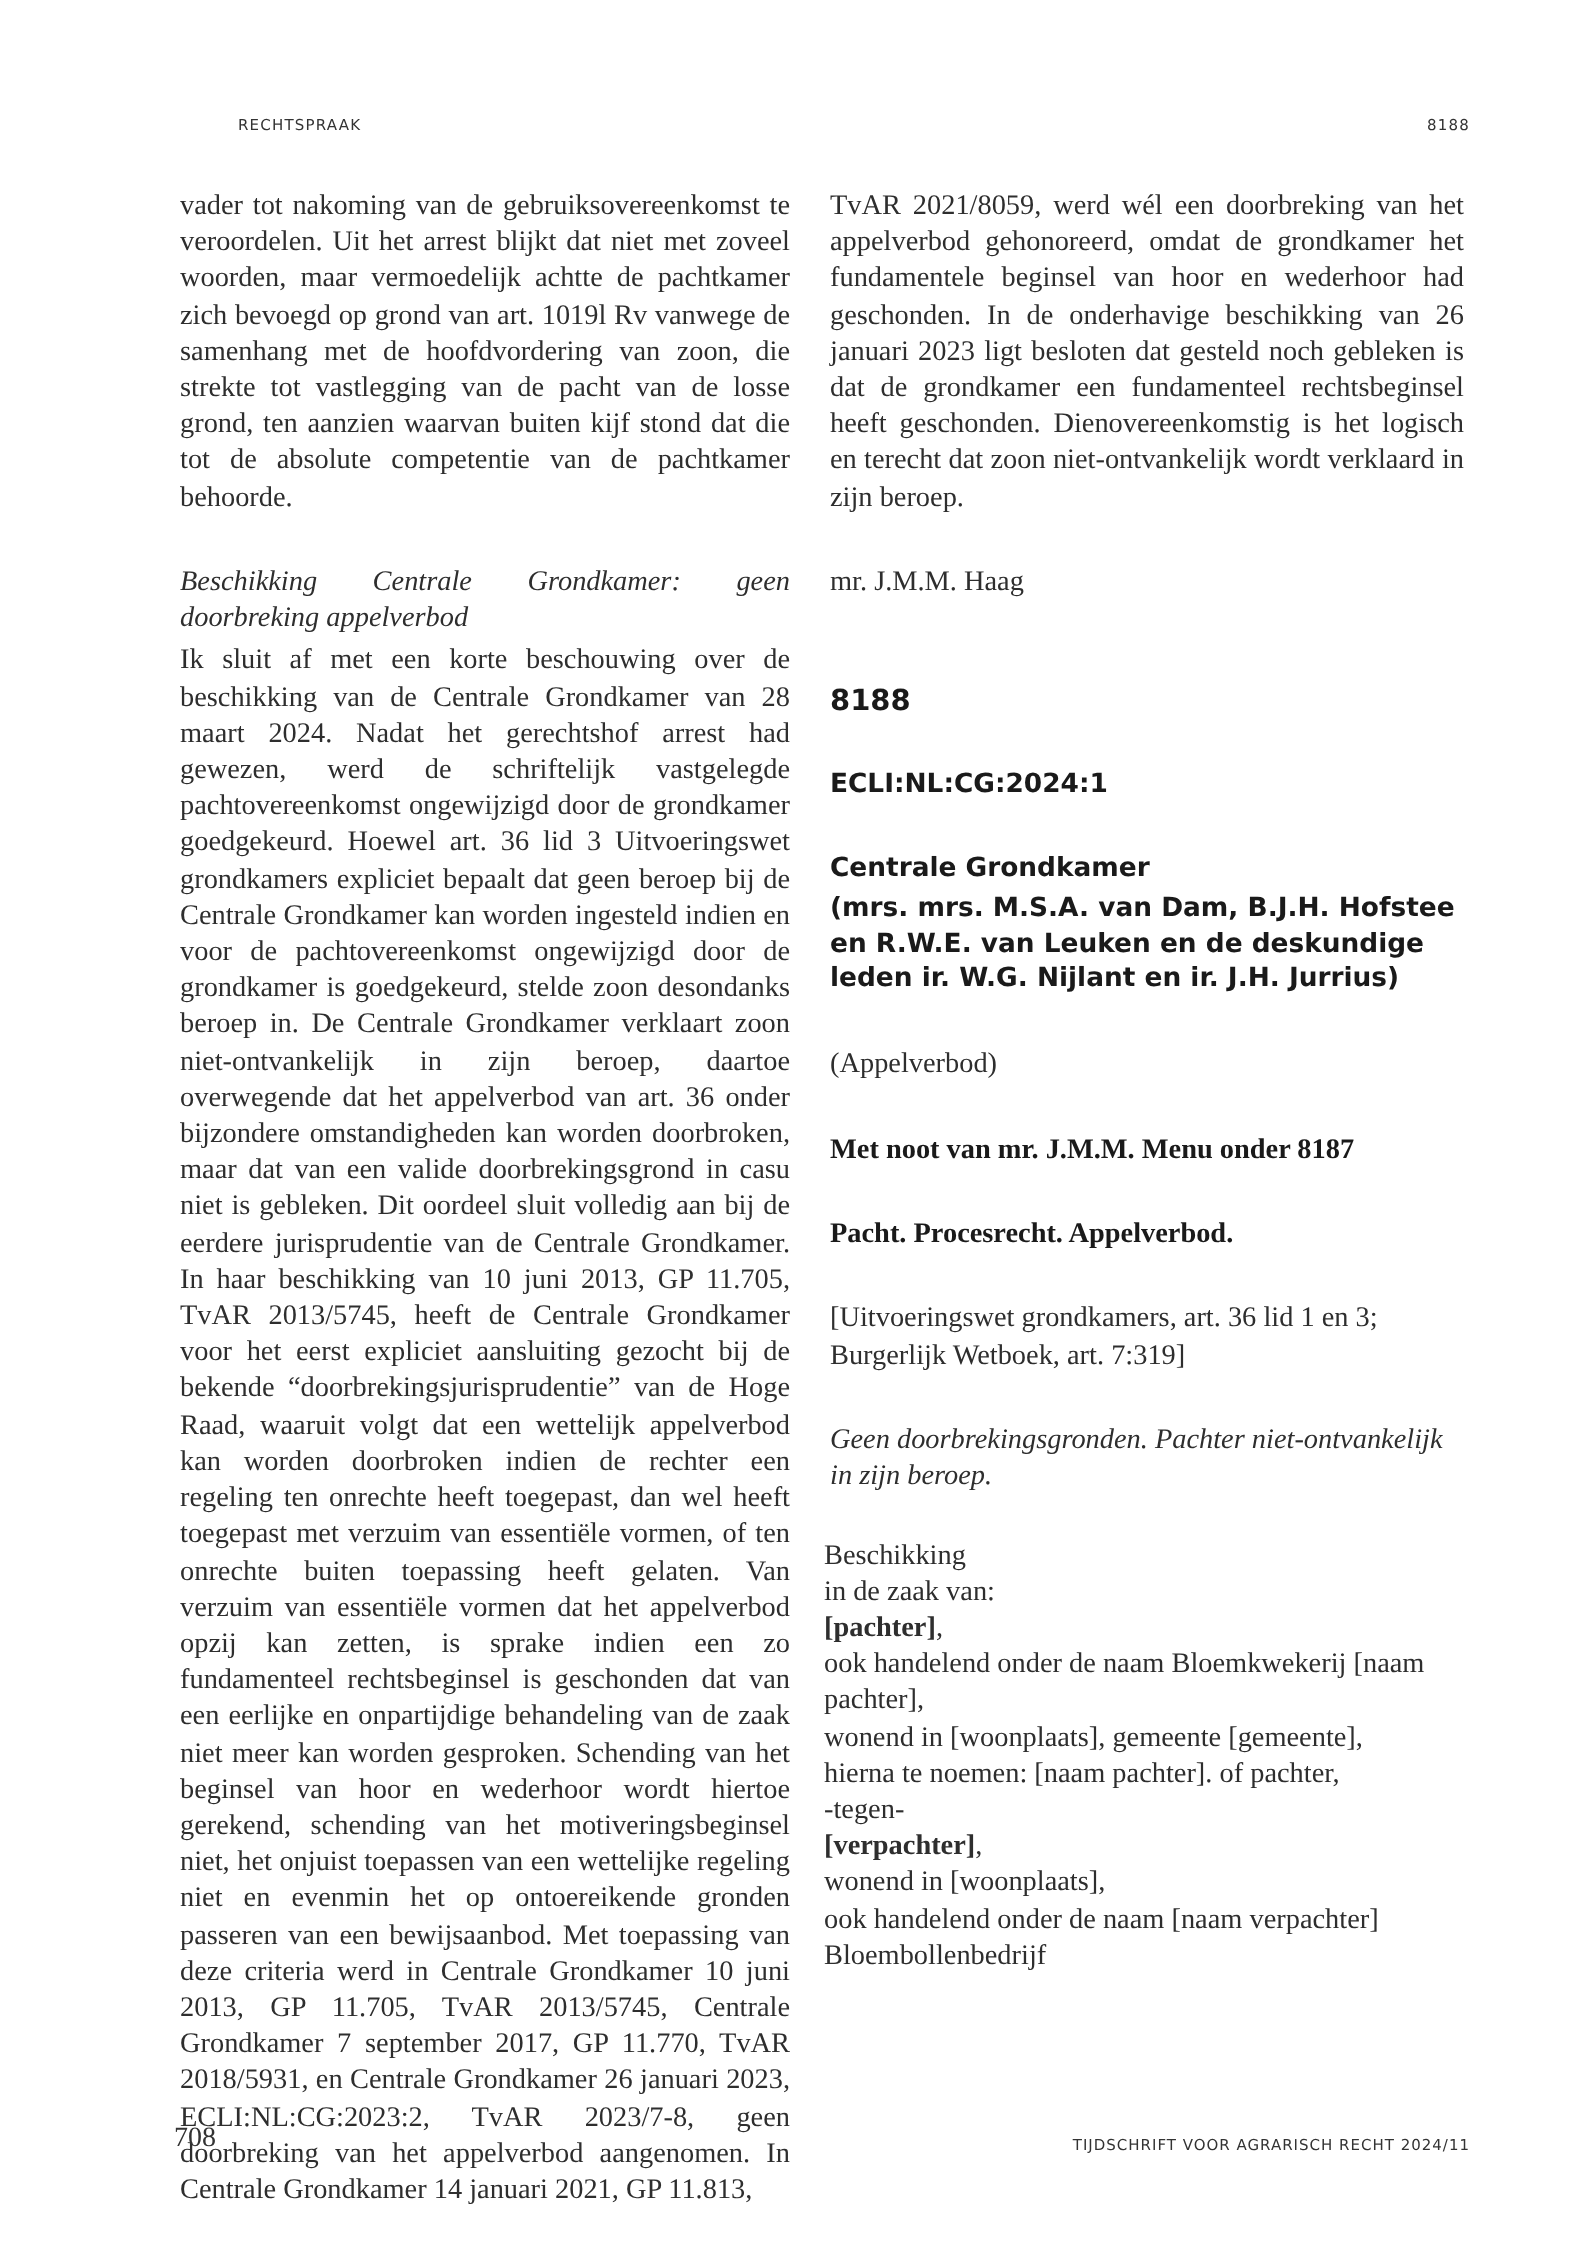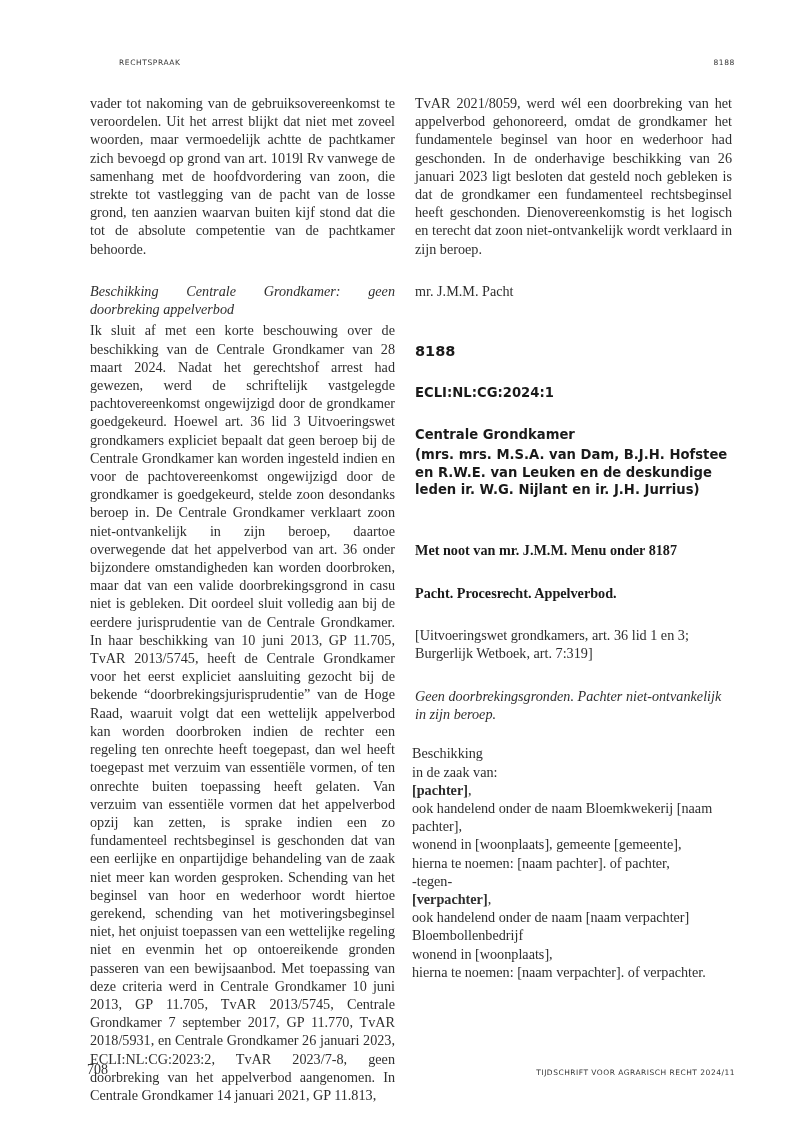--- a/index.html
+++ b/index.html
@@ -31,49 +31,49 @@
 <div class="col col-left">
   <p>vader tot nakoming van de gebruiksovereenkomst te veroordelen. Uit het arrest blijkt dat niet met zoveel woorden, maar vermoedelijk achtte de pachtkamer zich bevoegd op grond van art. 1019l Rv vanwege de samenhang met de hoofdvordering van zoon, die strekte tot vastlegging van de pacht van de losse grond, ten aanzien waarvan buiten kijf stond dat die tot de absolute competentie van de pachtkamer behoorde.</p>
   <div class="gap"></div>
   <p class="it">Beschikking Centrale Grondkamer: geen doorbreking appelverbod</p>
   <p>Ik sluit af met een korte beschouwing over de beschikking van de Centrale Grondkamer van 28 maart 2024. Nadat het gerechtshof arrest had gewezen, werd de schriftelijk vastgelegde pachtovereenkomst ongewijzigd door de grondkamer goedgekeurd. Hoewel art. 36 lid 3 Uitvoeringswet grondkamers expliciet bepaalt dat geen beroep bij de Centrale Grondkamer kan worden ingesteld indien en voor de pachtovereenkomst ongewijzigd door de grondkamer is goedgekeurd, stelde zoon desondanks beroep in. De Centrale Grondkamer verklaart zoon niet-ontvankelijk in zijn beroep, daartoe overwegende dat het appelverbod van art. 36 onder bijzondere omstandigheden kan worden doorbroken, maar dat van een valide doorbrekingsgrond in casu niet is gebleken. Dit oordeel sluit volledig aan bij de eerdere jurisprudentie van de Centrale Grondkamer. In haar beschikking van 10 juni 2013, GP 11.705, TvAR 2013/5745, heeft de Centrale Grondkamer voor het eerst expliciet aansluiting gezocht bij de bekende “doorbrekingsjurisprudentie” van de Hoge Raad, waaruit volgt dat een wettelijk appelverbod kan worden doorbroken indien de rechter een regeling ten onrechte heeft toegepast, dan wel heeft toegepast met verzuim van essentiële vormen, of ten onrechte buiten toepassing heeft gelaten. Van verzuim van essentiële vormen dat het appelverbod opzij kan zetten, is sprake indien een zo fundamenteel rechtsbeginsel is geschonden dat van een eerlijke en onpartijdige behandeling van de zaak niet meer kan worden gesproken. Schending van het beginsel van hoor en wederhoor wordt hiertoe gerekend, schending van het motiveringsbeginsel niet, het onjuist toepassen van een wettelijke regeling niet en evenmin het op ontoereikende gronden passeren van een bewijsaanbod. Met toepassing van deze criteria werd in Centrale Grondkamer 10 juni 2013, GP 11.705, TvAR 2013/5745, Centrale Grondkamer 7 september 2017, GP 11.770, TvAR 2018/5931, en Centrale Grondkamer 26 januari 2023, ECLI:NL:CG:2023:2, TvAR 2023/7-8, geen doorbreking van het appelverbod aangenomen. In Centrale Grondkamer 14 januari 2021, GP 11.813,</p>
 </div>
 
 <div class="col col-right">
   <p class="justify">TvAR 2021/8059, werd wél een doorbreking van het appelverbod gehonoreerd, omdat de grondkamer het fundamentele beginsel van hoor en wederhoor had geschonden. In de onderhavige beschikking van 26 januari 2023 ligt besloten dat gesteld noch gebleken is dat de grondkamer een fundamenteel rechtsbeginsel heeft geschonden. Dienovereenkomstig is het logisch en terecht dat zoon niet-ontvankelijk wordt verklaard in zijn beroep.</p>
   <div class="gap"></div>
-  <p>mr. J.M.M. Pacht</p>
+  <p>mr. J.M.M. Haag</p>
   <div class="gap"></div>
   <div class="gap"></div>
   <p class="sans-h num-h">8188</p>
   <div class="gap"></div>
   <p class="sans-h">ECLI:NL:CG:2024:1</p>
   <div class="gap"></div>
   <p class="sans-h">Centrale Grondkamer</p>
   <p class="sans-h">(mrs. mrs. M.S.A. van Dam, B.J.H. Hofstee en R.W.E. van Leuken en de deskundige leden ir. W.G. Nijlant en ir. J.H. Jurrius)</p>
   <div class="gap"></div>
+  <p>(Appelverbod)</p>
   <div class="gap"></div>
   <p class="bold">Met noot van mr. J.M.M. Menu onder 8187</p>
   <div class="gap"></div>
   <p class="bold">Pacht. Procesrecht. Appelverbod.</p>
   <div class="gap"></div>
   <p>[Uitvoeringswet grondkamers, art. 36 lid 1 en 3; Burgerlijk Wetboek, art. 7:319]</p>
   <div class="gap"></div>
   <p class="it">Geen doorbrekingsgronden. Pachter niet-ontvankelijk in zijn beroep.</p>
   <div class="gap"></div>
   <div>
     <span class="line">Beschikking</span>
     <span class="line">in de zaak van:</span>
     <span class="line"><b>[pachter]</b><span>,</span></span>
     <span class="line">ook handelend onder de naam Bloemkwekerij [naam pachter],</span>
     <span class="line">wonend in [woonplaats], gemeente [gemeente],</span>
     <span class="line">hierna te noemen: [naam pachter]. of pachter,</span>
     <span class="line">-tegen-</span>
     <span class="line"><b>[verpachter]</b><span>,</span></span>
+    <span class="line">wonend in [woonplaats],</span>
     <span class="line">ook handelend onder de naam [naam verpachter] Bloembollenbedrijf</span>
-    <span class="line">wonend in [woonplaats],</span>
-    <span class="line">hierna te noemen: [naam verpachter]. of verpachter.</span>
   </div>
   <div class="gap"></div>
 </div>
 
 <div class="footer-left">708</div>
 <div class="footer-right">TIJDSCHRIFT VOOR AGRARISCH RECHT 2024/11</div>
 
 </body></html>

